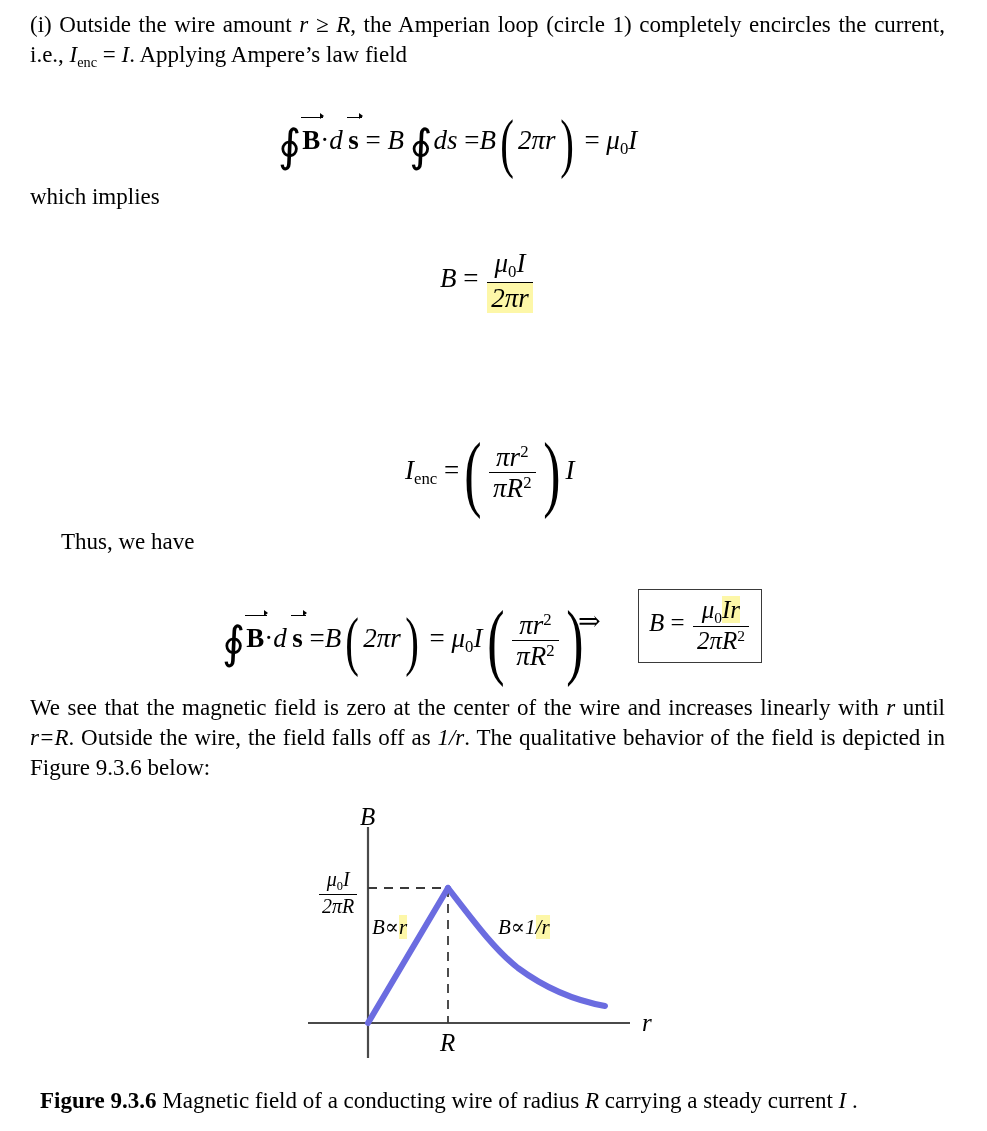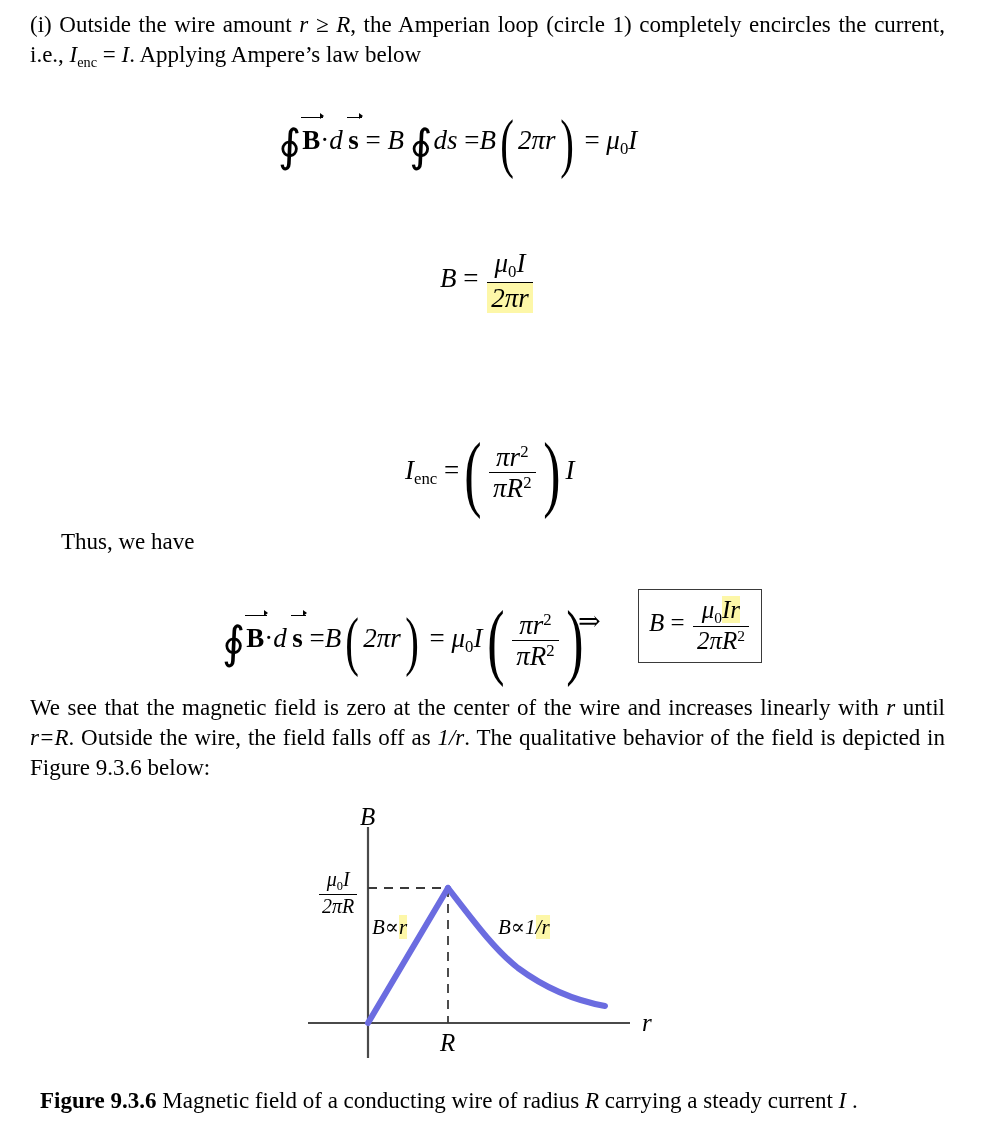--- a/index.html
+++ b/index.html
@@ -123,29 +123,32 @@
     font-size: 23px;
     line-height: 30px;
   }
 </style>
 </head>
 <body>
 
 <div class="page">
 
   <div class="para" style="left:30px; top:10px; width:915px;">
-    <span>(i) Outside the wire amount </span><span class="it"><span class="it">r</span> ≥ <span class="it">R</span></span><span>, the Amperian loop (circle 1) completely encircles the current, i.e., </span><span><span class="it">I</span><span class="sub">enc</span> = <span class="it">I</span></span><span>. Applying Ampere’s law below</span>
+    <span>(i) Outside the wire amount </span><span class="it"><span class="it">r</span> ≥ <span class="it">R</span></span><span>, the Amperian loop (circle 1) completely encircles the current, i.e., </span><span><span class="it">I</span><span class="sub">enc</span> = <span class="it">I</span></span><span>. Applying Ampere’s law field</span>
   </div>
 
   <div class="eq" style="left:278px; top:105px;">
     <span class="oint">∮</span><span class="vecb">B</span><span style="font-style:normal;">·</span><span class="it">d</span> <span class="vecb">s</span>
     <span style="font-style:normal;"> = </span><span class="it">B</span> <span class="oint">∮</span><span class="it">ds</span>
     <span style="font-style:normal;"> =</span><span class="it">B</span><span class="bigparen">(</span><span class="it">2πr</span><span class="bigparen">)</span><span style="font-style:normal;"> = </span><span class="it">μ<span class="sub">0</span><span class="it">I</span></span>
   </div>
 
+  <div class="para" style="left:30px; top:182px; width:400px;">
+    <span>which implies</span>
+  </div>
 
   <div class="eq" style="left:440px; top:248px;">
     <span class="it">B</span>
     <span style="font-style:normal;">=</span>
     <span class="frac">
       <span class="num it">μ<span class="sub">0</span><span class="it">I</span></span>
       <span class="den it hl">2πr</span>
     </span>
   </div>
 

